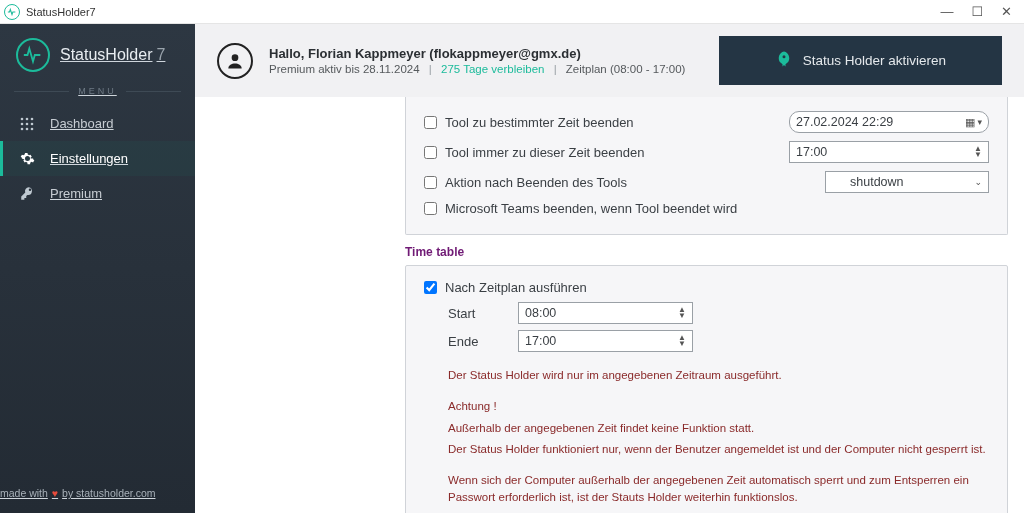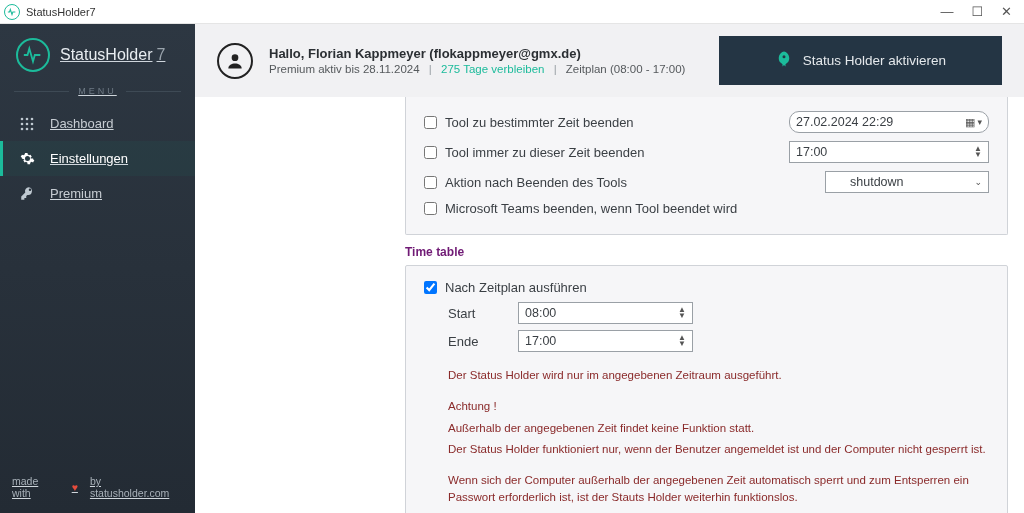--- a/index.html
+++ b/index.html
@@ -24,21 +24,21 @@
 .menu-label::before, .menu-label::after { content: ""; position: absolute; top: 50%; width: 55px; height: 1px; background: #3e4a55; }
 .menu-label::before { left: 14px; }
 .menu-label::after { right: 14px; }
 
 .nav { list-style: none; }
 .nav li { display: flex; align-items: center; padding: 10px 18px; font-size: 13px; cursor: pointer; color: #c6ccd2; }
 .nav li .icon { width: 18px; display: flex; justify-content: center; margin-right: 14px; color: #bfc9d1; }
 .nav li.active { border-left: 3px solid #1cbb9b; background: rgba(28,187,155,0.05); color: #fff; padding-left: 15px; }
 .nav li.active .icon { color: #fff; }
 
-.footer { margin-top: auto; padding: 8px 12px; font-size: 10.5px; color: #a8b1b9; display: flex; align-items: center; gap: 12px; }
+.footer { margin-top: auto; padding: 8px 0; font-size: 10.5px; color: #a8b1b9; display: flex; align-items: center; gap: 4px; }
 .footer .heart { color: #e74c3c; }
 
 .main { flex: 1; display: flex; flex-direction: column; background: #fff; }
 
 .topbar { background: #f1f1f3; padding: 12px 22px; display: flex; align-items: center; gap: 16px; }
 .avatar { width: 36px; height: 36px; border: 2px solid #222; border-radius: 50%; display: flex; align-items: center; justify-content: center; }
 .avatar svg { width: 20px; height: 20px; }
 .user-block .greet { font-size: 13px; font-weight: 600; color: #2b2f33; }
 .user-block .sub { font-size: 11.5px; color: #55595c; margin-top: 2px; }
 .user-block .sub .days { color: #1cbb9b; }

